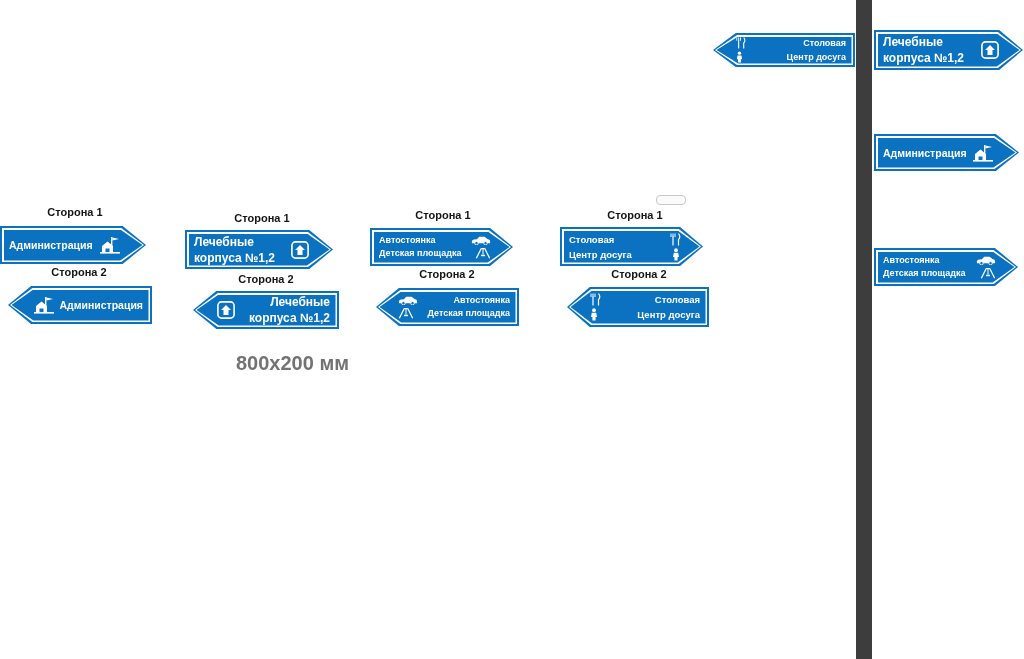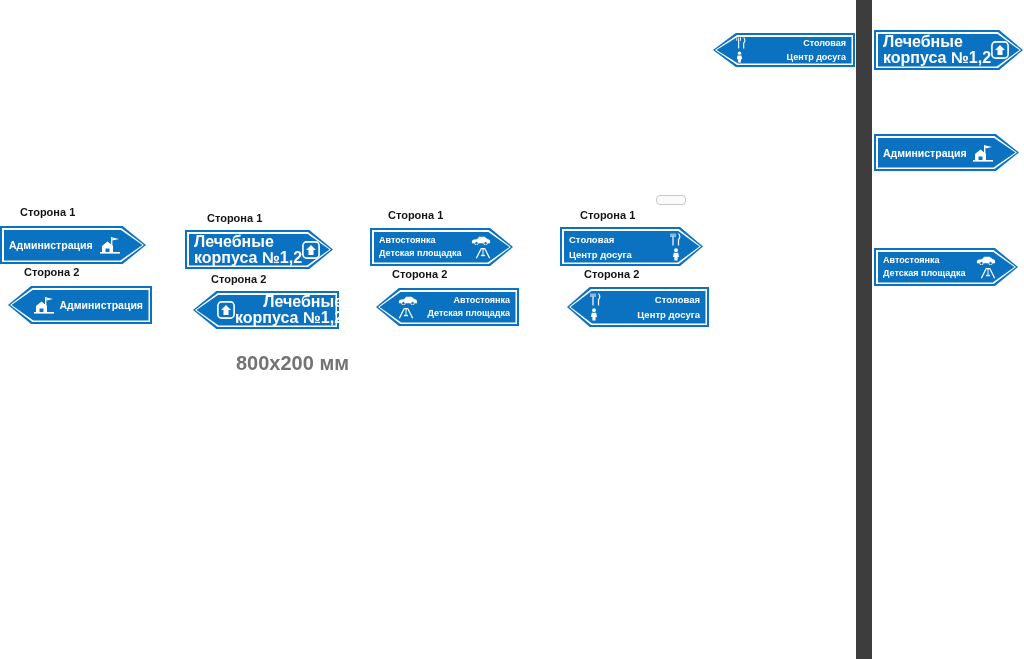--- a/index.html
+++ b/index.html
@@ -4,21 +4,21 @@
 <style>
   html,body { margin:0; padding:0; background:#ffffff; }
   .canvas {
     position:relative; width:1024px; height:659px; background:#ffffff;
     overflow:hidden; font-family:"Liberation Sans", sans-serif;
   }
   
   .pole { position:absolute; left:856px; top:0; width:16px; height:659px; background:var(--pole,#3d3d3d); }
 
   
-  .side-label { position:absolute; width:110px; text-align:left; font-size:11px; font-weight:700; color:#151515; }
+  .side-label { position:absolute; width:110px; text-align:center; font-size:11px; font-weight:700; color:#151515; }
   .dim-label  { position:absolute; left:236px; top:352px; font-size:20px; font-weight:700; color:#737373; }
 
   
   .sign { position:absolute; color:#ffffff; }
   .sl { position:absolute; }
   .sl.a { inset:0;     background:var(--blue,#0a72c0); }
   .sl.b { inset:2px;   background:#ffffff; }
   .sl.c { inset:3.5px; background:var(--blue,#0a72c0); }
   .clip-rt { clip-path: polygon(0 0, 84% 0, 100% 50%, 84% 100%, 0 100%); }
   .clip-lt { clip-path: polygon(16% 0, 100% 0, 100% 100%, 16% 100%, 0 50%); }
@@ -26,21 +26,21 @@
   .content { position:absolute; inset:0; z-index:2; display:flex; align-items:center; }
   .content.rt { padding:3px 24px 3px 9px; }
   .content.lt { padding:3px 9px 3px 24px; }
 
   .lines { display:flex; flex-direction:column; justify-content:center; gap:2px; }
   .lines.full { flex:1; }
   .row { display:flex; align-items:center; width:100%; gap:4px; }
   .grow { margin-left:auto; }
   .ta-r { text-align:right; }
 
-  .t-lg { font-size:16px;  font-weight:700; line-height:14px; white-space:nowrap; }
+  .t-lg { font-size:12px;  font-weight:700; line-height:14px; white-space:nowrap; }
   .t-md { font-size:10.5px;font-weight:700; white-space:nowrap; }
   .t-sm { font-size:9px;   font-weight:700; white-space:nowrap; }
 
   .ic { display:inline-flex; align-items:center; justify-content:center; flex:0 0 auto; line-height:0; }
   .wheel { fill: var(--blue,#0a72c0); }
 
   
   .mount-clip { position:absolute; left:656px; top:195px; width:28px; height:8px;
                 border:1px solid #c9c9c9; border-radius:4px; background:#fbfbfb; }
 </style>

